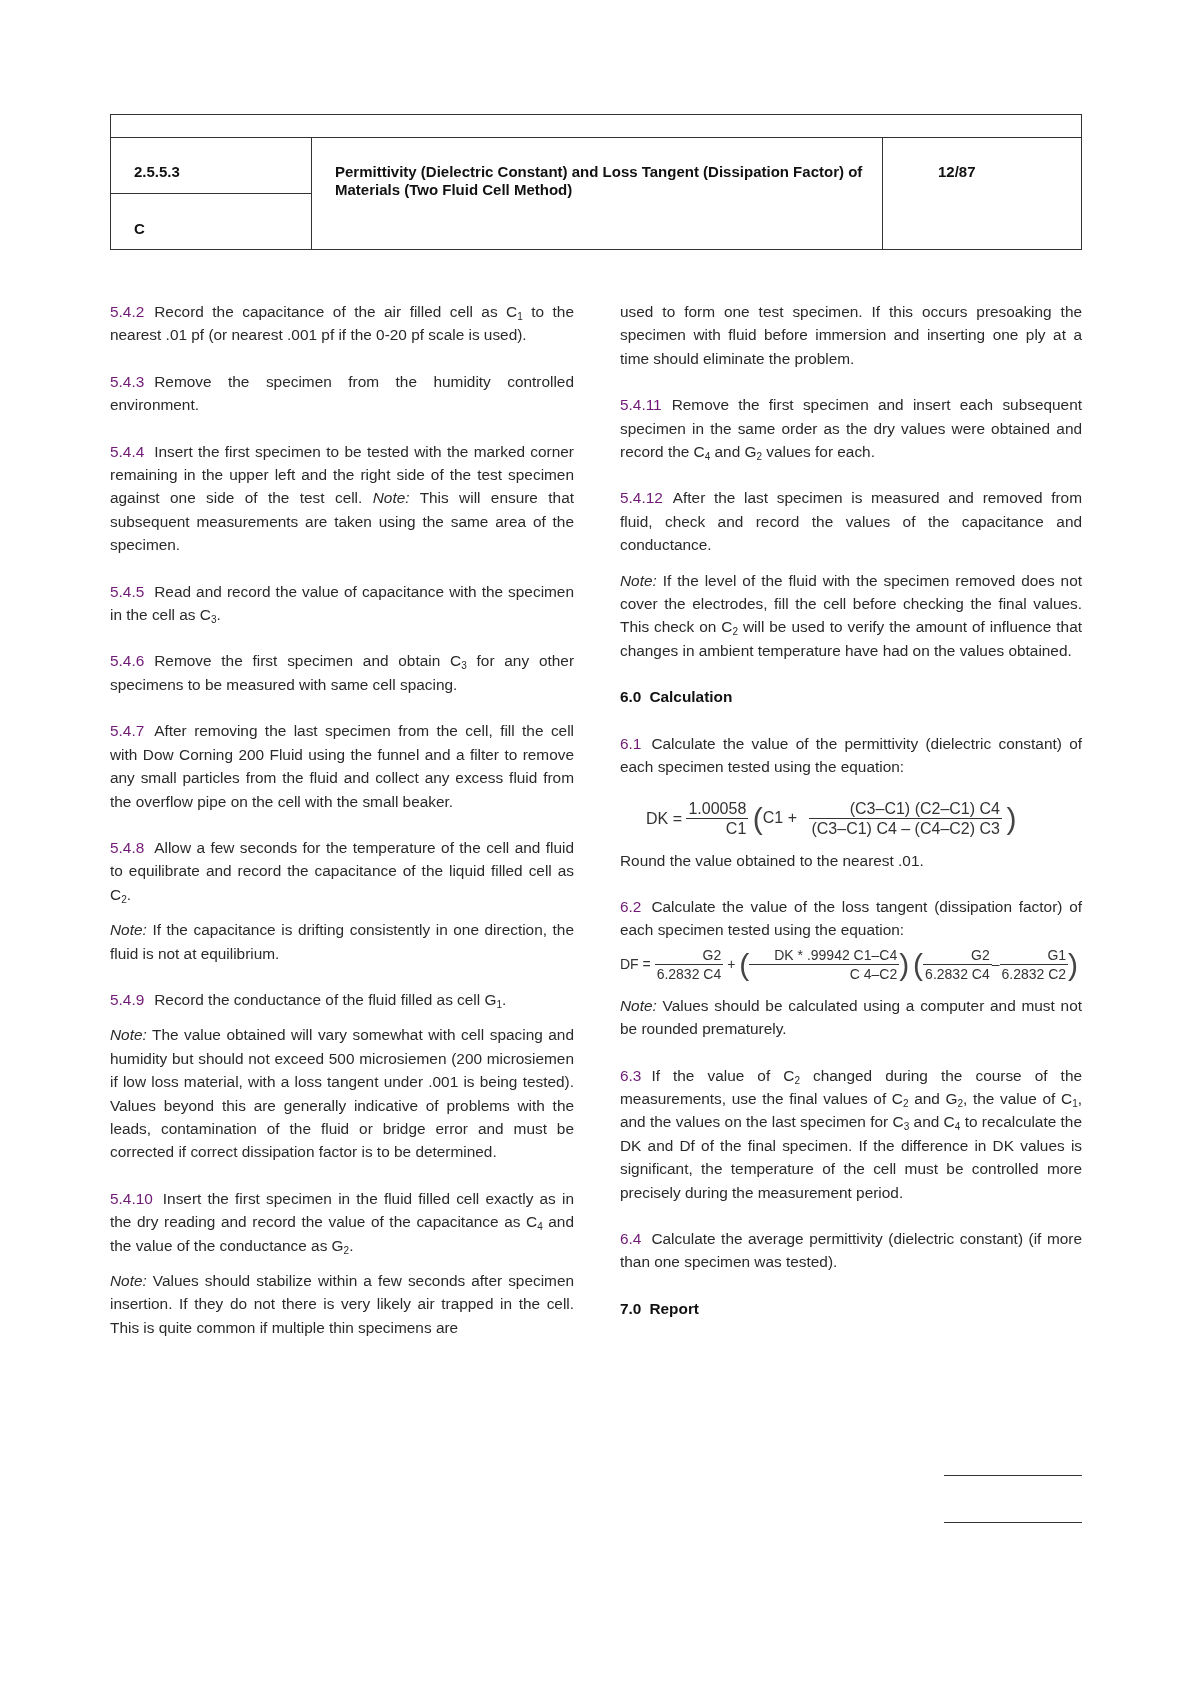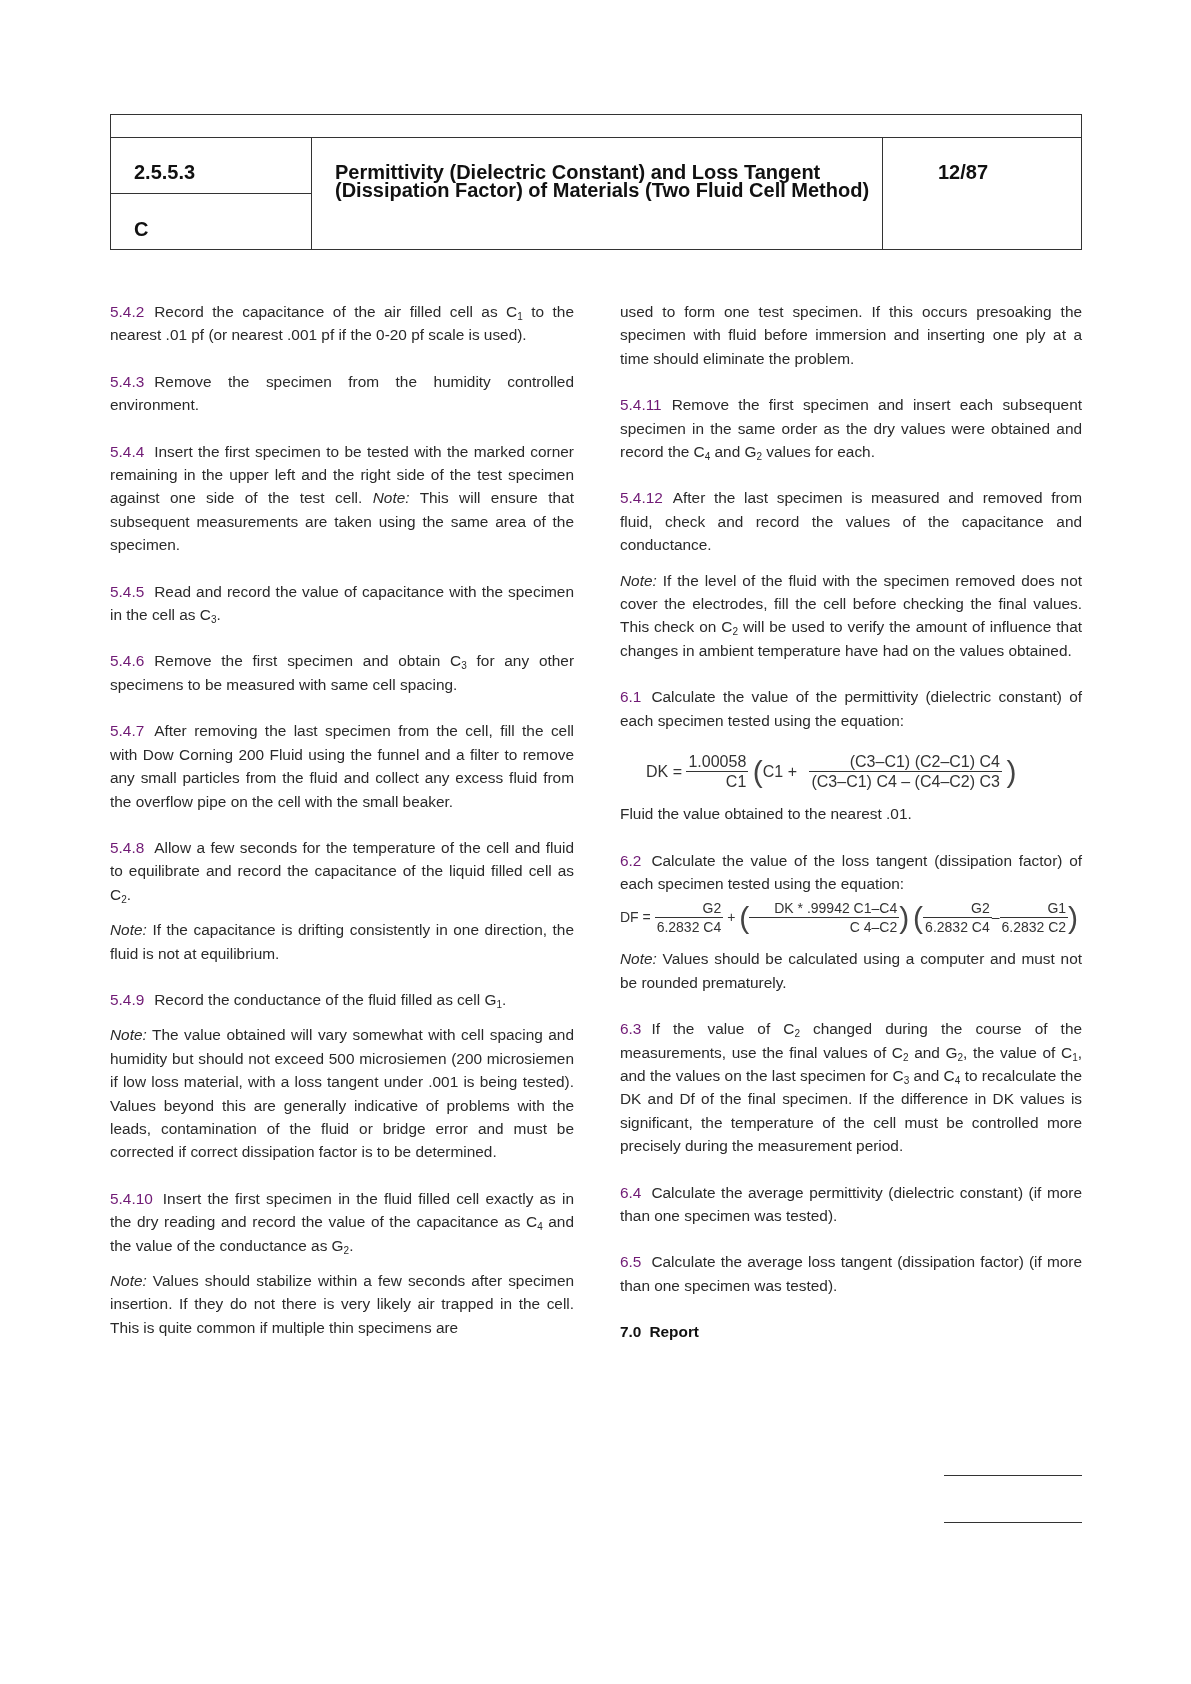--- a/index.html
+++ b/index.html
@@ -6,21 +6,21 @@
   body {
     width: 1191px; height: 1684px; background: #ffffff; position: relative; overflow: hidden;
     font-family: "Liberation Sans", sans-serif; color: #2a2a2a;
   }
   .hdr { position: absolute; left: 110px; top: 114px; width: 972px; height: 136px; border: 1.5px solid #333; box-sizing: border-box; }
   .hdr .topband { position: absolute; left: 0; right: 0; top: 0; height: 22px; border-bottom: 1.5px solid #333; }
   .hdr .c1 { position: absolute; left: 0; top: 23px; width: 200px; bottom: 0; border-right: 1.5px solid #333; }
   .hdr .c1 .split { position: absolute; left: 0; right: 0; top: 55px; border-top: 1.5px solid #333; }
   .hdr .c2 { position: absolute; left: 201px; top: 23px; width: 570px; bottom: 0; border-right: 1.5px solid #333; }
   .hdr .c3 { position: absolute; left: 772px; top: 23px; right: 0; bottom: 0; }
-  .hdr .t { position: absolute; font-weight: bold; font-size: 20px; color: #111; line-height: 18px; }
+  .hdr .t { position: absolute; font-weight: bold; font-size: 15px; color: #111; line-height: 18px; }
   .hdr .num { left: 23px; top: 25px; }
   .hdr .rev { left: 23px; top: 82px; }
   .hdr .title { left: 23px; top: 25px; width: 540px; }
   .hdr .date { left: 23px; top: 25px; margin-left: 32px; }
 
   .col { position: absolute; top: 300px; font-size: 15.4px; line-height: 23.4px; text-align: justify; }
   .left { left: 110px; width: 464px; }
   .right { left: 620px; width: 462px; }
   p { margin: 0 0 23px 0; }
   p.tight { margin-bottom: 12px; }
@@ -86,49 +86,49 @@
 
 <div class="col right">
   <p>used to form one test specimen. If this occurs presoaking the specimen with fluid before immersion and inserting one ply at a time should eliminate the problem.</p>
 
   <p><span class="sec">5.4.11</span><span>Remove the first specimen and insert each subsequent specimen in the same order as the dry values were obtained and record the C</span><sub>4</sub><span> and G</span><sub>2</sub><span> values for each.</span></p>
 
   <p class="tight"><span class="sec">5.4.12</span><span>After the last specimen is measured and removed from fluid, check and record the values of the capacitance and conductance.</span></p>
 
   <p><span class="note">Note:</span><span> If the level of the fluid with the specimen removed does not cover the electrodes, fill the cell before checking the final values. This check on C</span><sub>2</sub><span> will be used to verify the amount of influence that changes in ambient temperature have had on the values obtained.</span></p>
 
+  <div class="h"><span class="n">6.0</span><span>Calculation</span></div>
 
   <p style="margin-bottom:20px"><span class="sec">6.1</span><span>Calculate the value of the permittivity (dielectric constant) of each specimen tested using the equation:</span></p>
 
   <div class="eq" style="padding-left:26px">
     <span style="vertical-align:middle">DK =</span>
     <span class="frac"><span class="num">1.00058</span><span class="den">C1</span></span>
     <span class="paren">(</span><span style="vertical-align:middle;margin-right:8px">C1 +</span>
     <span class="frac"><span class="num">(C3–C1) (C2–C1) C4</span><span class="den">(C3–C1) C4 – (C4–C2) C3</span></span>
     <span class="paren">)</span>
   </div>
 
-  <p>Fluid the value obtained to the nearest .01.</p>
+  <p>Round the value obtained to the nearest .01.</p>
 
   <p style="margin-bottom:4px"><span class="sec">6.2</span><span>Calculate the value of the loss tangent (dissipation factor) of each specimen tested using the equation:</span></p>
 
   <div class="eq eq2">
     <span style="vertical-align:middle">DF =</span>
     <span class="frac"><span class="num">G2</span><span class="den">6.2832 C4</span></span>
     <span style="vertical-align:middle">+</span>
     <span class="paren">(</span><span class="frac" style="min-width:150px"><span class="num">DK * .99942 C1–C4</span><span class="den">C 4–C2</span></span><span class="paren">)</span>
     <span class="paren">(</span><span class="frac"><span class="num">G2</span><span class="den">6.2832 C4</span></span><span style="vertical-align:middle">–</span><span class="frac"><span class="num">G1</span><span class="den">6.2832 C2</span></span><span class="paren">)</span>
   </div>
 
 
   <p><span class="note">Note:</span><span> Values should be calculated using a computer and must not be rounded prematurely.</span></p>
 
   <p><span class="sec">6.3</span><span>If the value of C</span><sub>2</sub><span> changed during the course of the measurements, use the final values of C</span><sub>2</sub><span> and G</span><sub>2</sub><span>, the value of C</span><sub>1</sub><span>, and the values on the last specimen for C</span><sub>3</sub><span> and C</span><sub>4</sub><span> to recalculate the DK and Df of the final specimen. If the difference in DK values is significant, the temperature of the cell must be controlled more precisely during the measurement period.</span></p>
 
   <p><span class="sec">6.4</span><span>Calculate the average permittivity (dielectric constant) (if more than one specimen was tested).</span></p>
 
-  <p><span class="sec">6.5</span><span>Calculate the average loss tangent (dissipation factor) (if more than one specimen was tested).</span></p>
 
   <div class="h"><span class="n">7.0</span><span>Report</span></div>
 </div>
 
 <div class="sigline" style="top:1475px"></div>
 <div class="sigline" style="top:1522px"></div>
 
 </body></html>

